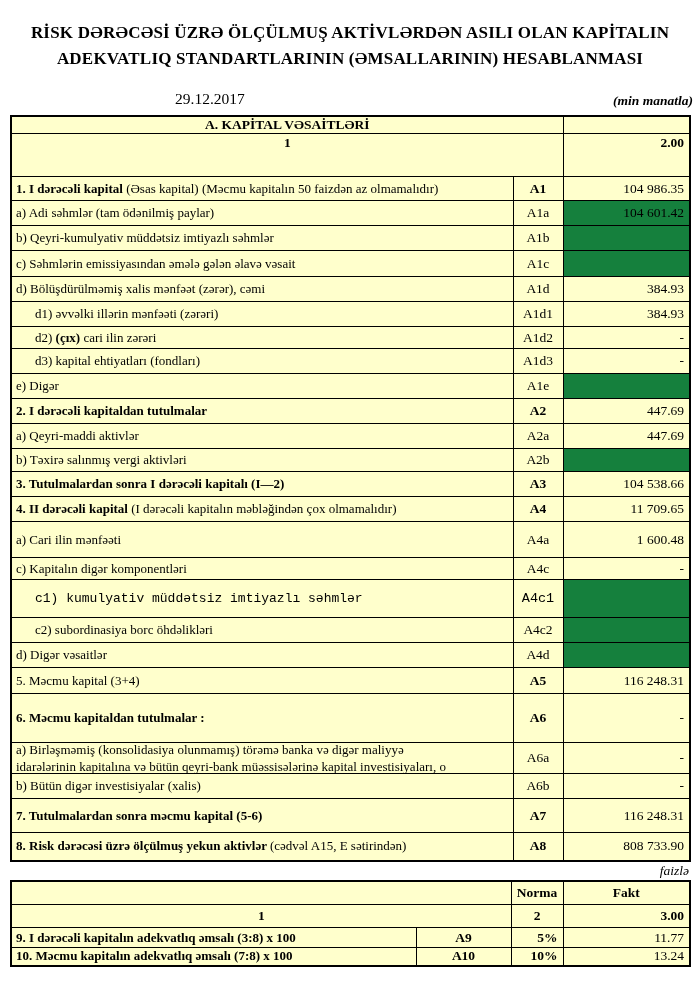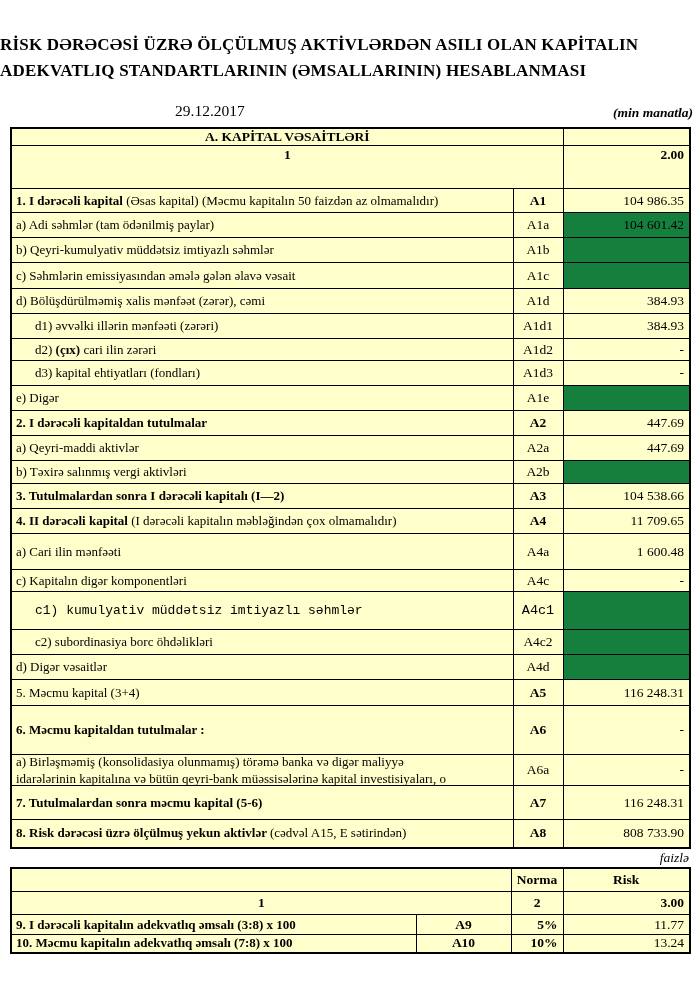--- a/index.html
+++ b/index.html
@@ -4,21 +4,21 @@
 <style>
   html,body{margin:0;padding:0;}
   body{
     width:700px;height:981px;background:#ffffff;color:#000;
     font-family:"Liberation Serif", serif;
     -webkit-font-smoothing:antialiased;
   }
   .page{position:relative;width:700px;height:981px;overflow:hidden;}
 
   .title{
-    padding-top:32px;font-weight:bold;
+    text-align:center;padding-top:20px;font-weight:bold;
     font-size:17px;line-height:26px;letter-spacing:.2px;
   }
   .meta-row{position:relative;height:24px;margin-top:17px;}
   .date{position:absolute;left:175px;top:1px;font-size:15.5px;}
   .unit{position:absolute;right:7px;top:4px;font-size:13.5px;font-style:italic;font-weight:bold;}
 
   table.tbl{
     margin-left:10px;width:679px;border-collapse:collapse;table-layout:fixed;
     border:2.5px solid #000;
   }
@@ -229,20 +229,27 @@
         <tr style="height: 30px;">
           <td class="desc i1">
             <div class="cliplines">
               <div>a)  Birləşməmiş (konsolidasiya olunmamış) törəmə banka və digər maliyyə</div>
               <div>idarələrinin kapitalına və bütün qeyri-bank müəssisələrinə kapital investisiyaları, o</div>
             </div>
           </td>
           <td class="code">A6a</td>
           <td class="val">-</td>
         </tr>
+        <tr style="height: 25px;">
+          <td class="desc i1">
+            <div><span>b)  Bütün digər investisiyalar (xalis)</span></div>
+          </td>
+          <td class="code">A6b</td>
+          <td class="val">-</td>
+        </tr>
         <tr style="height: 34px;">
           <td class="desc i0">
             <div><span style="font-weight: bold;">7. Tutulmalardan  sonra məcmu kapital (5-6)</span></div>
           </td>
           <td class="code bold">A7</td>
           <td class="val">116 248.31</td>
         </tr>
         <tr style="height: 28px;">
           <td class="desc i0">
             <div><span style="font-weight: bold;">8. Risk dərəcəsi üzrə ölçülmuş  yekun aktivlər </span><span> (cədvəl A15, E sətirindən)</span></div>
@@ -259,21 +266,21 @@
     <colgroup>
         <col style="width:405px">
         <col style="width:95px">
         <col style="width:52px">
         <col style="width:127px">
       </colgroup>
     <tbody>
       <tr style="height:24px">
         <td colspan="2"></td>
         <td class="center bold">Norma</td>
-        <td class="center bold">Risk</td>
+        <td class="center bold">Fakt</td>
       </tr>
       <tr style="height:23px">
         <td colspan="2" class="center bold">1</td>
         <td class="center bold">2</td>
         <td class="val bold">3.00</td>
       </tr>
     </tbody>
     <tbody id="t2body">
         <tr style="height: 20px;">
           <td class="desc i0 bold">9. I dərəcəli  kapitalın  adekvatlıq əmsalı (3:8) x 100</td>

